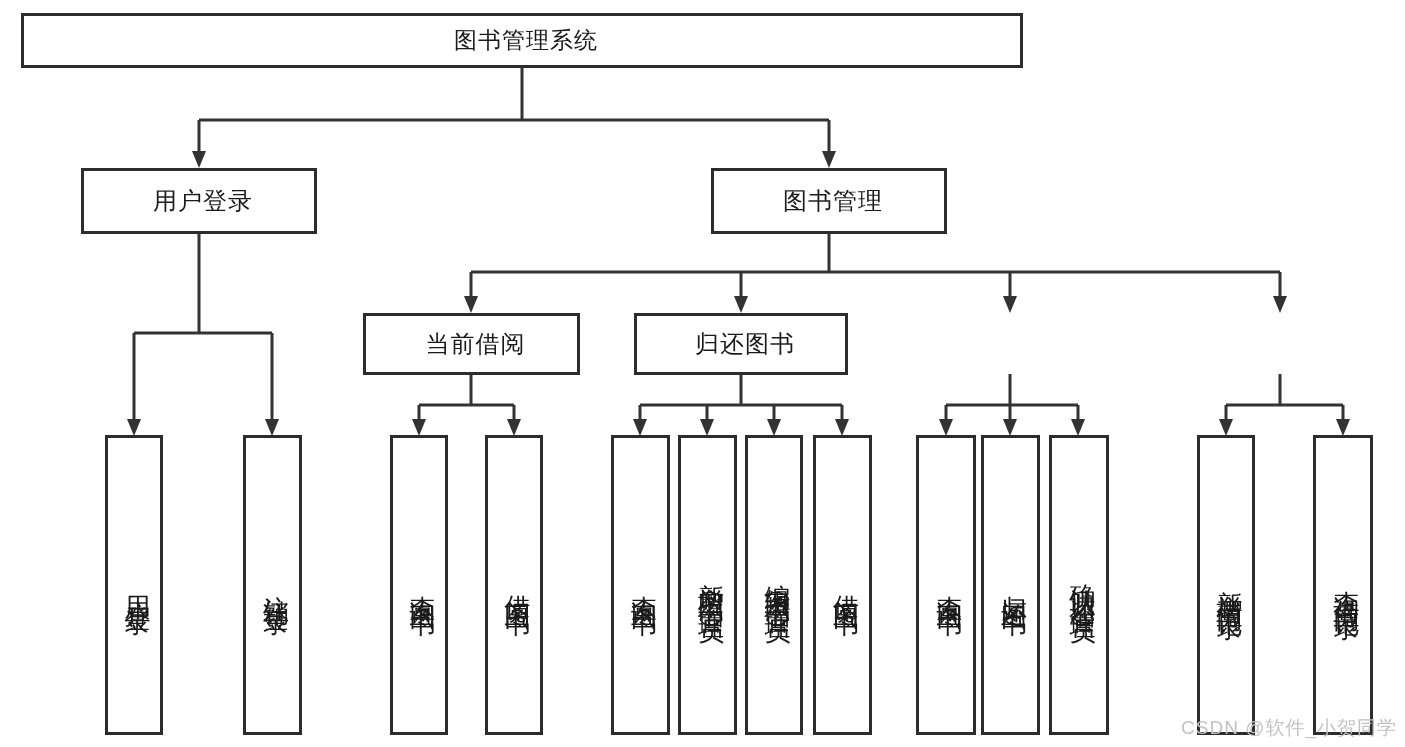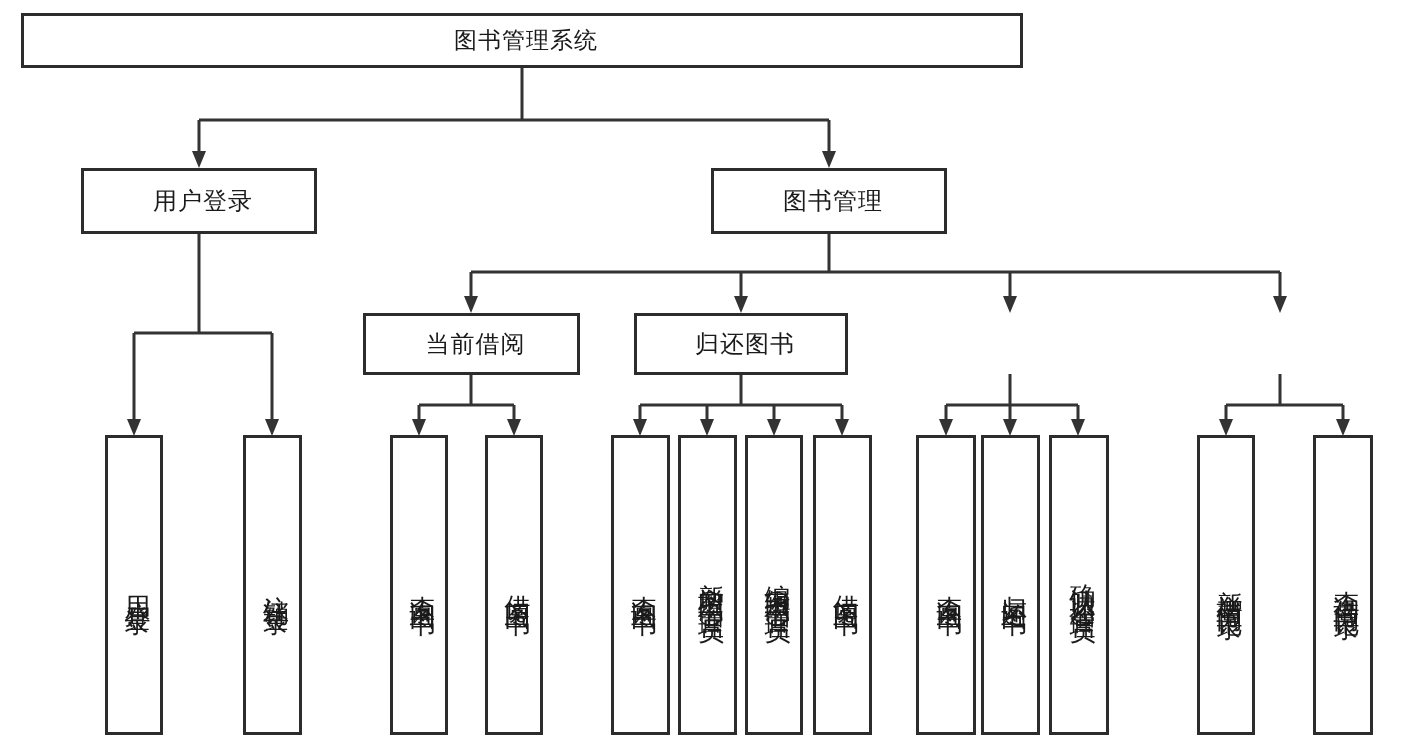--- a/index.html
+++ b/index.html
@@ -138,14 +138,15 @@
     <span class="vtext">确认归还（管理员）</span>
   </div>
 
   <div class="box leaf" style="left:1197px;top:435px;width:58px;height:300px">
     <span class="vtext">新增借阅记录</span>
   </div>
   <div class="box leaf" style="left:1313px;top:435px;width:60px;height:300px">
     <span class="vtext">查询借阅记录</span>
   </div>
 
+  <div class="watermark">CSDN @软件_小贺同学</div>
 
 </div>
 
 </body></html>

